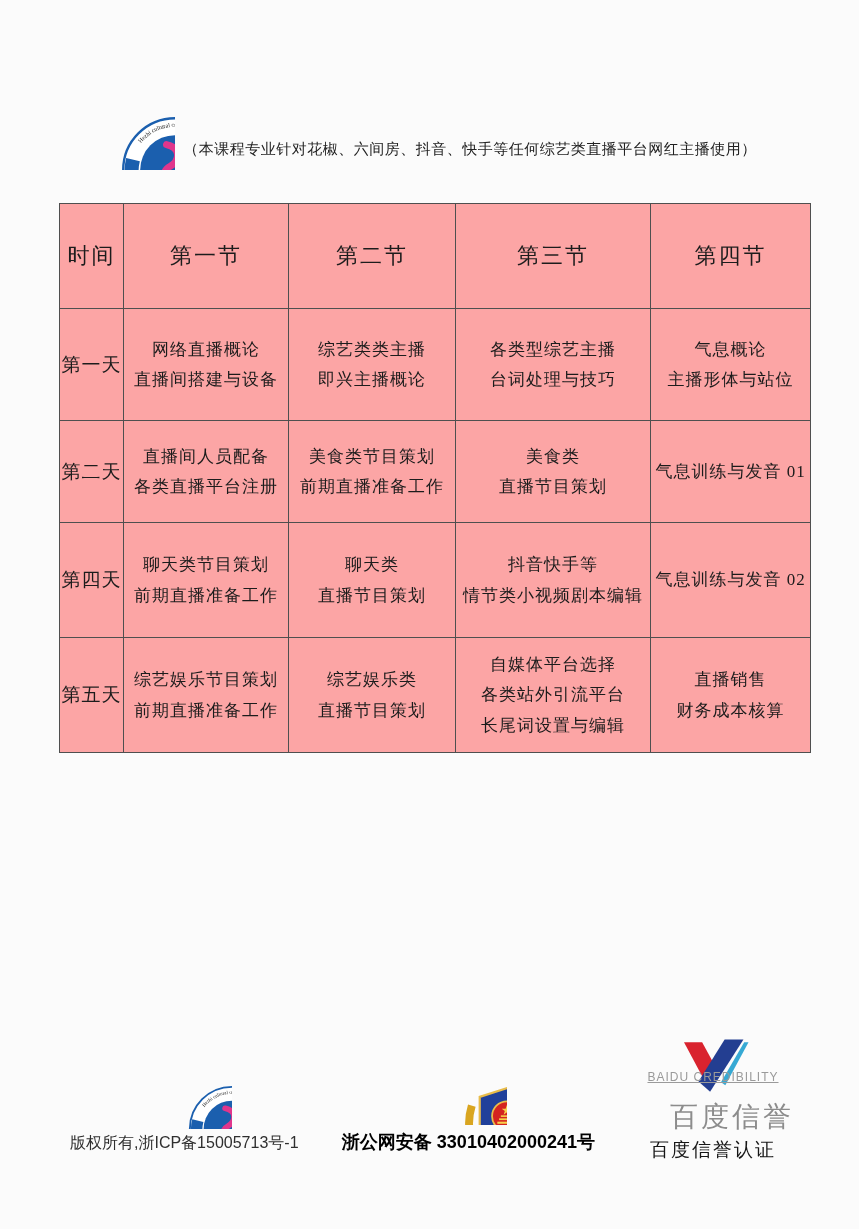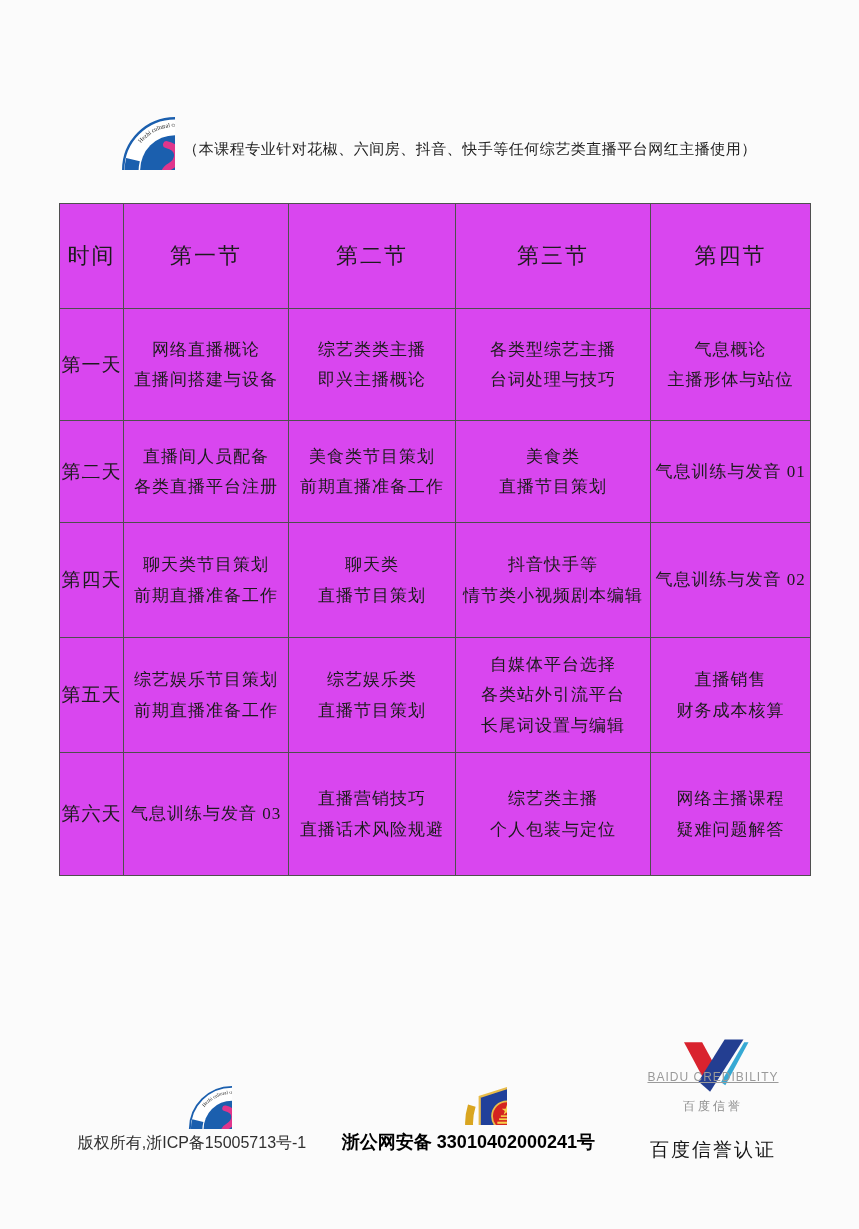--- a/index.html
+++ b/index.html
@@ -13,42 +13,42 @@
             font-size:15px;letter-spacing:.5px;color:#222;}
   .badge-top{position:absolute;left:62px;top:57px;width:113px;height:113px;}
   .badge-footer{position:absolute;left:140px;top:1037px;width:92px;height:92px;}
   .police{position:absolute;left:419px;top:1030px;width:88px;height:95px;}
   .baidu{position:absolute;left:674px;top:1038px;width:78px;height:58px;}
   .badge-top svg,.badge-footer svg,.police svg,.baidu svg{display:block;width:100%;height:100%;}
   .defs-svg{position:absolute;width:0;height:0;}
 
   
   .course-table{position:absolute;left:59px;top:203px;width:751px;border-collapse:collapse;
-                table-layout:fixed;background:#d946ef;}
+                table-layout:fixed;background:#fca5a5;}
   .course-table th,.course-table td{border:1px solid #4f4f4f;text-align:center;
                 vertical-align:middle;padding:0;}
   .course-table thead tr{height:105px;}
   .course-table th{font-size:22px;font-weight:400;letter-spacing:2px;}
   .course-table tbody tr:nth-child(1){height:112px;}
   .course-table tbody tr:nth-child(2){height:102px;}
   .course-table tbody tr:nth-child(3){height:115px;}
   .course-table tbody tr:nth-child(4){height:115px;}
   .course-table tbody tr:nth-child(5){height:123px;}
   .course-table tbody tr:nth-child(6){height:117px;}
   .day-cell{font-size:19px;letter-spacing:1px;}
   .course-cell{font-size:17px;}
   .cell-line{margin:9px 0;letter-spacing:1px;line-height:1.25;}
 
   
-  .footer-copyright{position:absolute;top:1133px;left:70px;width:244px;text-align:center;
+  .footer-copyright{position:absolute;top:1133px;left:70px;width:244px;text-align:left;
        font-family:"Liberation Sans","DejaVu Sans",sans-serif;font-size:16px;color:#2f2f2f;}
   .footer-police{position:absolute;top:1130px;left:335px;width:260px;text-align:right;
        font-family:"Liberation Sans","DejaVu Sans",sans-serif;font-size:18px;font-weight:700;color:#000;}
-  .baidu-cn{position:absolute;top:1098px;left:632px;width:162px;text-align:center;
-       font-family:"Liberation Sans","DejaVu Sans",sans-serif;font-size:12px;color:#8c8c8c;letter-spacing:3px;}
+  .baidu-cn{position:absolute;top:1098px;left:632px;width:162px;text-align:right;
+       font-family:"Liberation Sans","DejaVu Sans",sans-serif;font-size:28px;color:#8c8c8c;letter-spacing:3px;}
   .baidu-en{position:absolute;top:1070px;left:632px;width:162px;text-align:center;
        font-family:"Liberation Sans","DejaVu Sans",sans-serif;font-size:12px;color:#9a9a9a;letter-spacing:1px;text-decoration:underline;}
   .baidu-cert{position:absolute;top:1137px;left:632px;width:162px;text-align:center;
        font-family:"Liberation Sans","DejaVu Sans",sans-serif;font-size:19px;color:#161616;letter-spacing:2px;}
 </style>
 </head>
 <body>
 
 <div class="page">
 
@@ -190,38 +190,20 @@
           <td class="course-cell">
             <div class="cell-line">自媒体平台选择</div>
             <div class="cell-line">各类站外引流平台</div>
             <div class="cell-line">长尾词设置与编辑</div>
           </td>
           <td class="course-cell">
             <div class="cell-line">直播销售</div>
             <div class="cell-line">财务成本核算</div>
           </td>
         </tr>
-        <tr>
-          <td class="day-cell">第六天</td>
-          <td class="course-cell">
-            <div class="cell-line">气息训练与发音 03</div>
-          </td>
-          <td class="course-cell">
-            <div class="cell-line">直播营销技巧</div>
-            <div class="cell-line">直播话术风险规避</div>
-          </td>
-          <td class="course-cell">
-            <div class="cell-line">综艺类主播</div>
-            <div class="cell-line">个人包装与定位</div>
-          </td>
-          <td class="course-cell">
-            <div class="cell-line">网络主播课程</div>
-            <div class="cell-line">疑难问题解答</div>
-          </td>
-        </tr>
       </tbody>
   </table>
 
   <div class="badge-footer">
     <svg viewBox="-60 -60 120 120">
         <use href="#hezhi-badge"></use>
       </svg>
   </div>
   <div class="footer-copyright">版权所有,浙ICP备15005713号-1</div>
 

